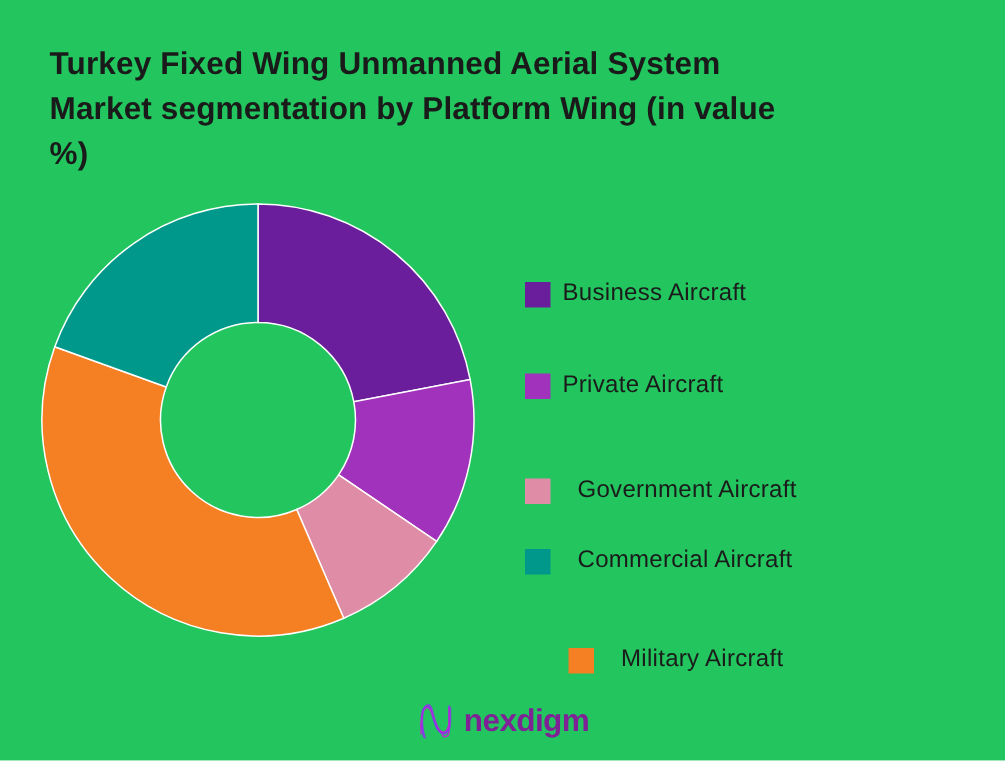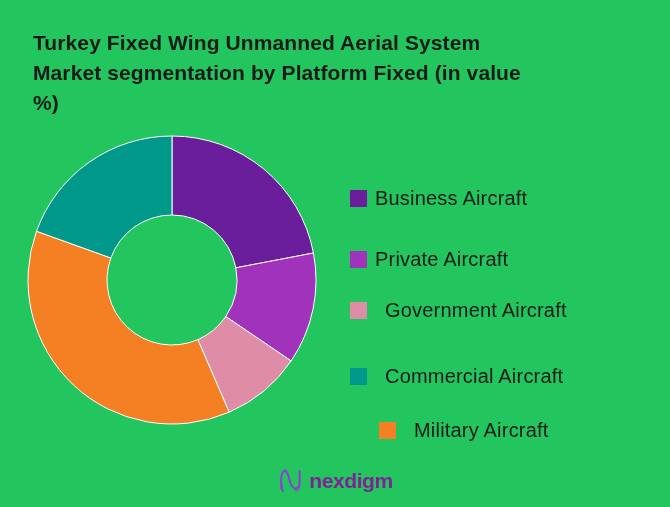--- a/index.html
+++ b/index.html
@@ -39,33 +39,33 @@
   }
   .legend-item {
     position: absolute;
     left: 0;
     display: flex;
     align-items: center;
     white-space: nowrap;
   }
   .legend-item:nth-child(1) { top: 187px; }
   .legend-item:nth-child(2) { top: 248px; justify-content: center; }
-  .legend-item:nth-child(3) { top: 299px; }
+  .legend-item:nth-child(3) { top: 318px; }
   .legend-item:nth-child(4) { top: 365px; }
-  .legend-item:nth-child(5) { top: 419px; padding-left: 29px; }
+  .legend-item:nth-child(5) { top: 431px; padding-left: 29px; }
   .legend-swatch {
     width: 17px;
     height: 17px;
     flex: 0 0 17px;
     margin-right: 8px;
   }
   .legend-item:nth-child(n+3) .legend-label { margin-left: 10px; }
   .legend-label {
     color: #1b1b1b;
-    font-size: 20px;
+    font-size: 16px;
     font-weight: 500;
     letter-spacing: 0.2px;
   }
   .brand-row {
     position: absolute;
     left: 0;
     top: 462px;
     width: 100%;
     display: flex;
     justify-content: center;
@@ -81,21 +81,21 @@
     top: 1px;
   }
 </style>
 </head>
 <body>
 
 <div class="page">
 
   <div class="chart-title">
     <div>Turkey Fixed Wing Unmanned Aerial System</div>
-    <div>Market segmentation by Platform Fixed (in value</div>
+    <div>Market segmentation by Platform Wing (in value</div>
     <div>%)</div>
   </div>
 
   <div class="donut-wrap">
     <svg id="donut-svg" width="290" height="290" viewBox="0 0 290 290" aria-hidden="true">
         <path d="M145.00,1.00 A144,144 0 0 1 286.45,118.02 L208.85,132.82 A65,65 0 0 0 145.00,80.00 Z" fill="#6A1E9C" stroke="#ffffff" stroke-width="1"></path>
         <path d="M286.45,118.02 A144,144 0 0 1 264.10,225.94 L198.76,181.54 A65,65 0 0 0 208.85,132.82 Z" fill="#A132BC" stroke="#ffffff" stroke-width="1"></path>
         <path d="M264.10,225.94 A144,144 0 0 1 202.19,277.16 L170.81,204.65 A65,65 0 0 0 198.76,181.54 Z" fill="#DF8CA6" stroke="#ffffff" stroke-width="1"></path>
         <path d="M202.19,277.16 A144,144 0 0 1 9.51,96.22 L83.84,122.98 A65,65 0 0 0 170.81,204.65 Z" fill="#F57F23" stroke="#ffffff" stroke-width="1"></path>
         <path d="M9.51,96.22 A144,144 0 0 1 145.00,1.00 L145.00,80.00 A65,65 0 0 0 83.84,122.98 Z" fill="#00988A" stroke="#ffffff" stroke-width="1"></path>

